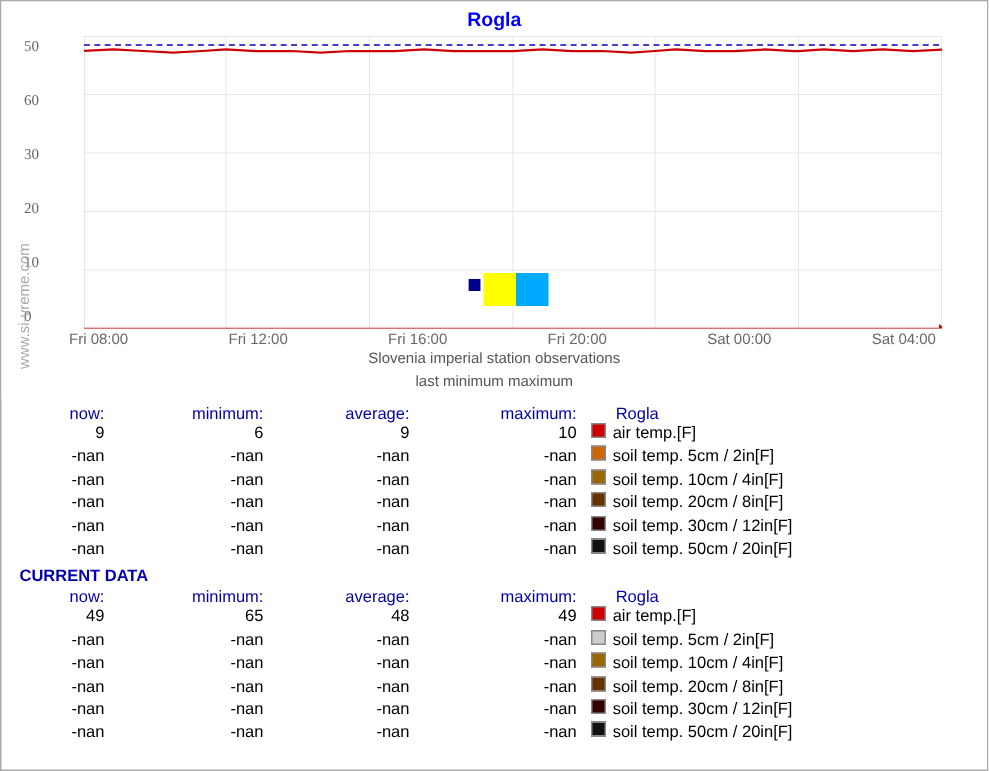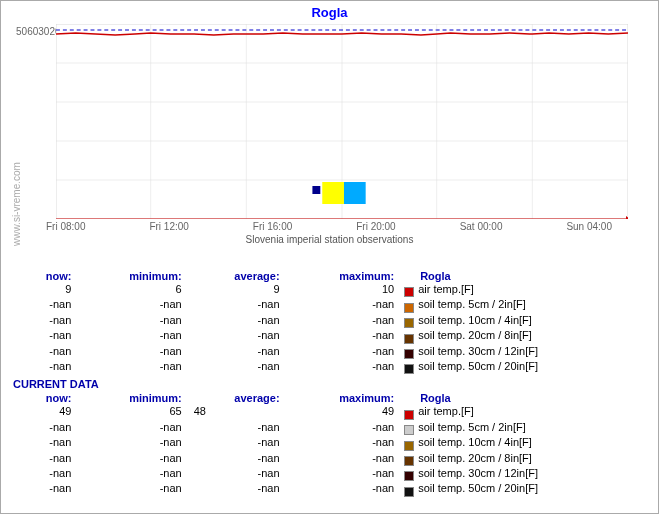--- a/index.html
+++ b/index.html
@@ -32,32 +32,33 @@
       font-size: 13px;
       padding-top: 4px;
       font-weight: bold;
     }
     .y-axis-labels {
       position: absolute;
       left: -40px;
       top: 0;
       bottom: 0;
       display: flex;
-      flex-direction: row;
+      flex-direction: column;
       justify-content: space-between;
       font-size: 10px;
       color: #666;
       padding: 2px 0;
+      font-family: Liberation Serif, serif;
     }
     .x-axis-labels {
       display: flex;
       justify-content: space-between;
       font-size: 10px;
       color: #666;
-      margin: 2px 16px 0 45px;
+      margin: 2px 4px 0 45px;
       padding-right: 30px;
     }
     .watermark {
       position: absolute;
       left: 10px;
       top: 50px;
       bottom: 20px;
       display: flex;
       align-items: center;
       font-size: 10px;
@@ -77,39 +78,39 @@
       margin-top: 4px;
       margin-bottom: 2px;
     }
     .data-table {
       width: 100%;
       border-collapse: collapse;
       font-size: 11px;
     }
     .data-table th {
       text-align: right;
-      font-weight: bold;
+      font-weight: normal;
       color: #00a;
       padding: 0 6px;
       font-size: 11px;
     }
     .data-table td {
       text-align: right;
       padding: 0 6px;
       line-height: 1.4;
     }
     .color-swatch {
       width: 10px;
       height: 10px;
       display: inline-block;
       flex-shrink: 0;
     }
     .td-label {
       display: flex;
-      align-items: flex-end;
+      align-items: flex-start;
       gap: 4px;
     }
     svg.chart-svg {
       position: absolute;
       top: 0; left: 0;
       width: 100%; height: 100%;
     }
   </style>
 </head>
 <body>
@@ -161,27 +162,28 @@
         <rect x="260" y="162" width="8" height="8" fill="#00008b"></rect>
       </svg>
     </div>
 
     <div class="x-axis-labels">
       <span>Fri 08:00</span>
       <span>Fri 12:00</span>
       <span>Fri 16:00</span>
       <span>Fri 20:00</span>
       <span>Sat 00:00</span>
-      <span>Sun 04:00</span>
+      <span>Sat 04:00</span>
     </div>
 
     <div class="watermark">www.si-vreme.com</div>
 
     <div style="text-align:center; font-size:10px; color:#555; line-height:1.5;">
       <div>Slovenia   imperial   station   observations</div>
+      <div>last   minimum   maximum</div>
     </div>
   </div>
 
   <div class="data-section">
 
     <table class="data-table">
       <thead>
         <tr>
           <th style="text-align:right">now:</th>
           <th style="text-align:right">minimum:</th>
@@ -274,21 +276,21 @@
           <th style="text-align:right">minimum:</th>
           <th style="text-align:right">average:</th>
           <th style="text-align:right">maximum:</th>
           <th style="text-align:left; padding-left:20px">Rogla</th>
         </tr>
       </thead>
       <tbody id="current-tbody">
       <tr>
             <td style="text-align: right;">49</td>
             <td style="text-align: right;">65</td>
-            <td style="text-align: left;">48</td>
+            <td style="text-align: right;">48</td>
             <td style="text-align: right;">49</td>
             <td style="padding-left: 4px;">
               <span class="td-label">
                 <span class="color-swatch" style="background:#cc0000; border:1px solid #888;"></span>
                 <span>air temp.[F]</span>
               </span>
             </td>
           </tr>
           <tr>
             <td style="text-align: right;">-nan</td>

